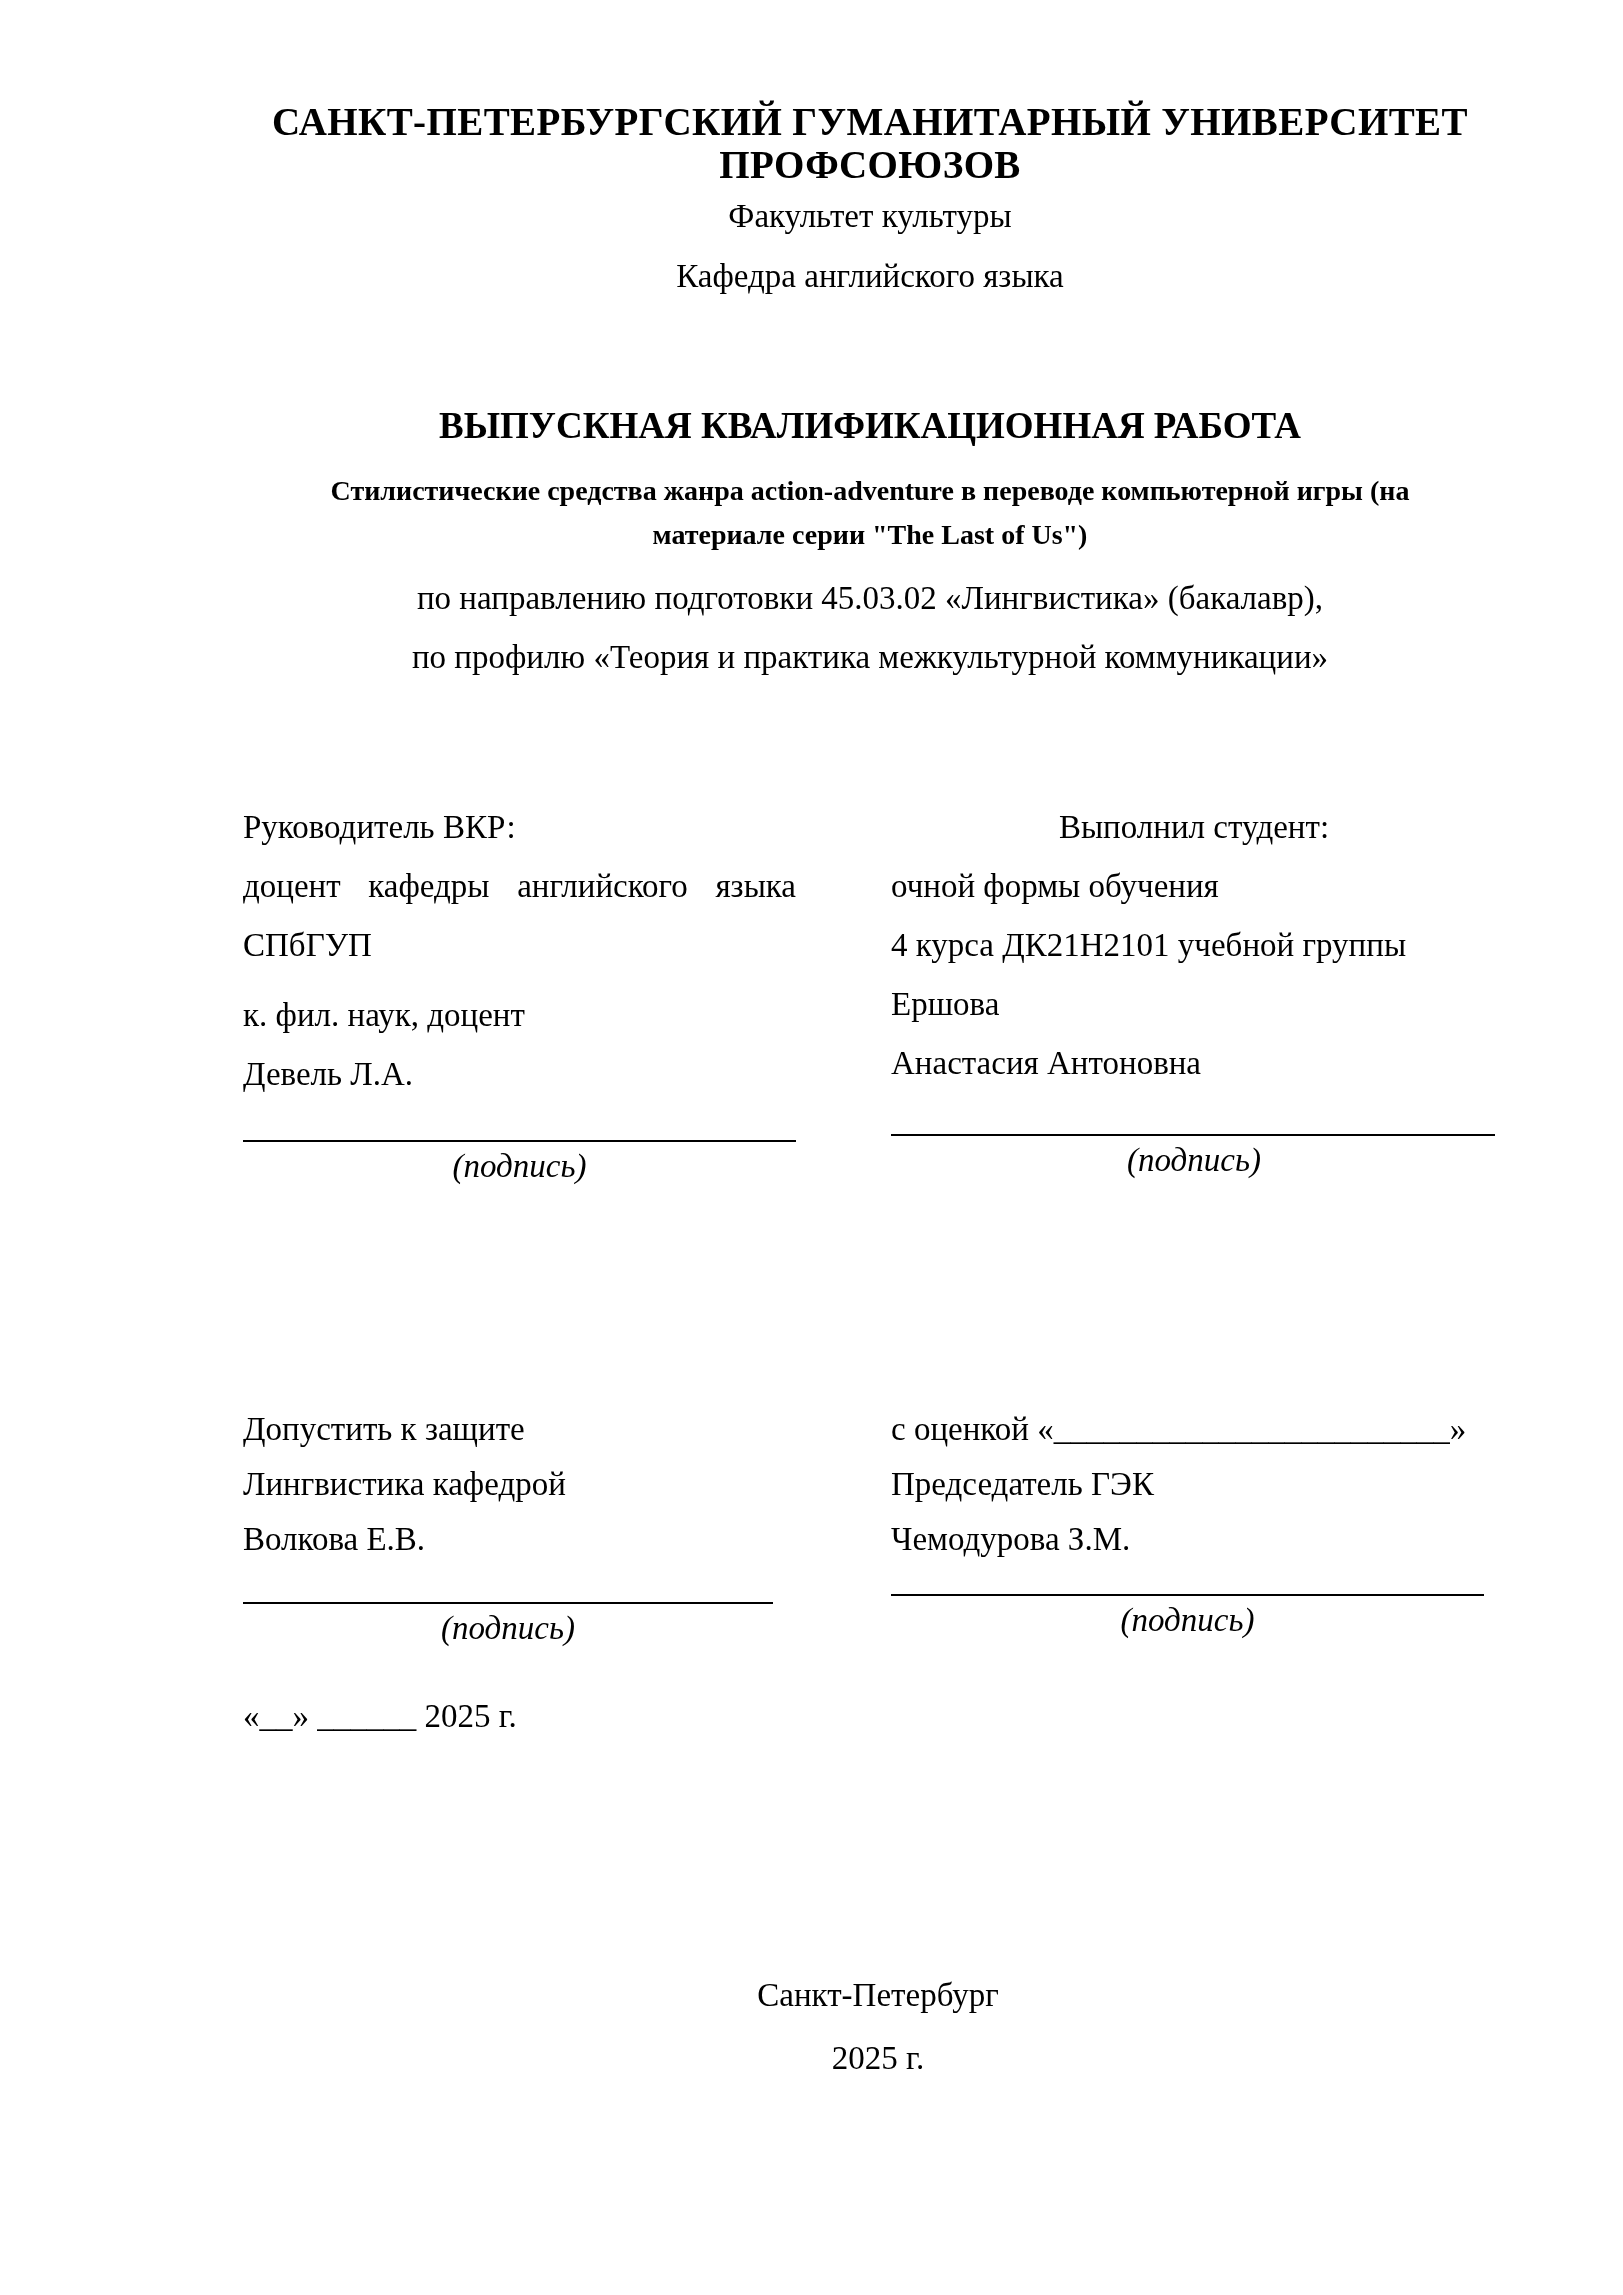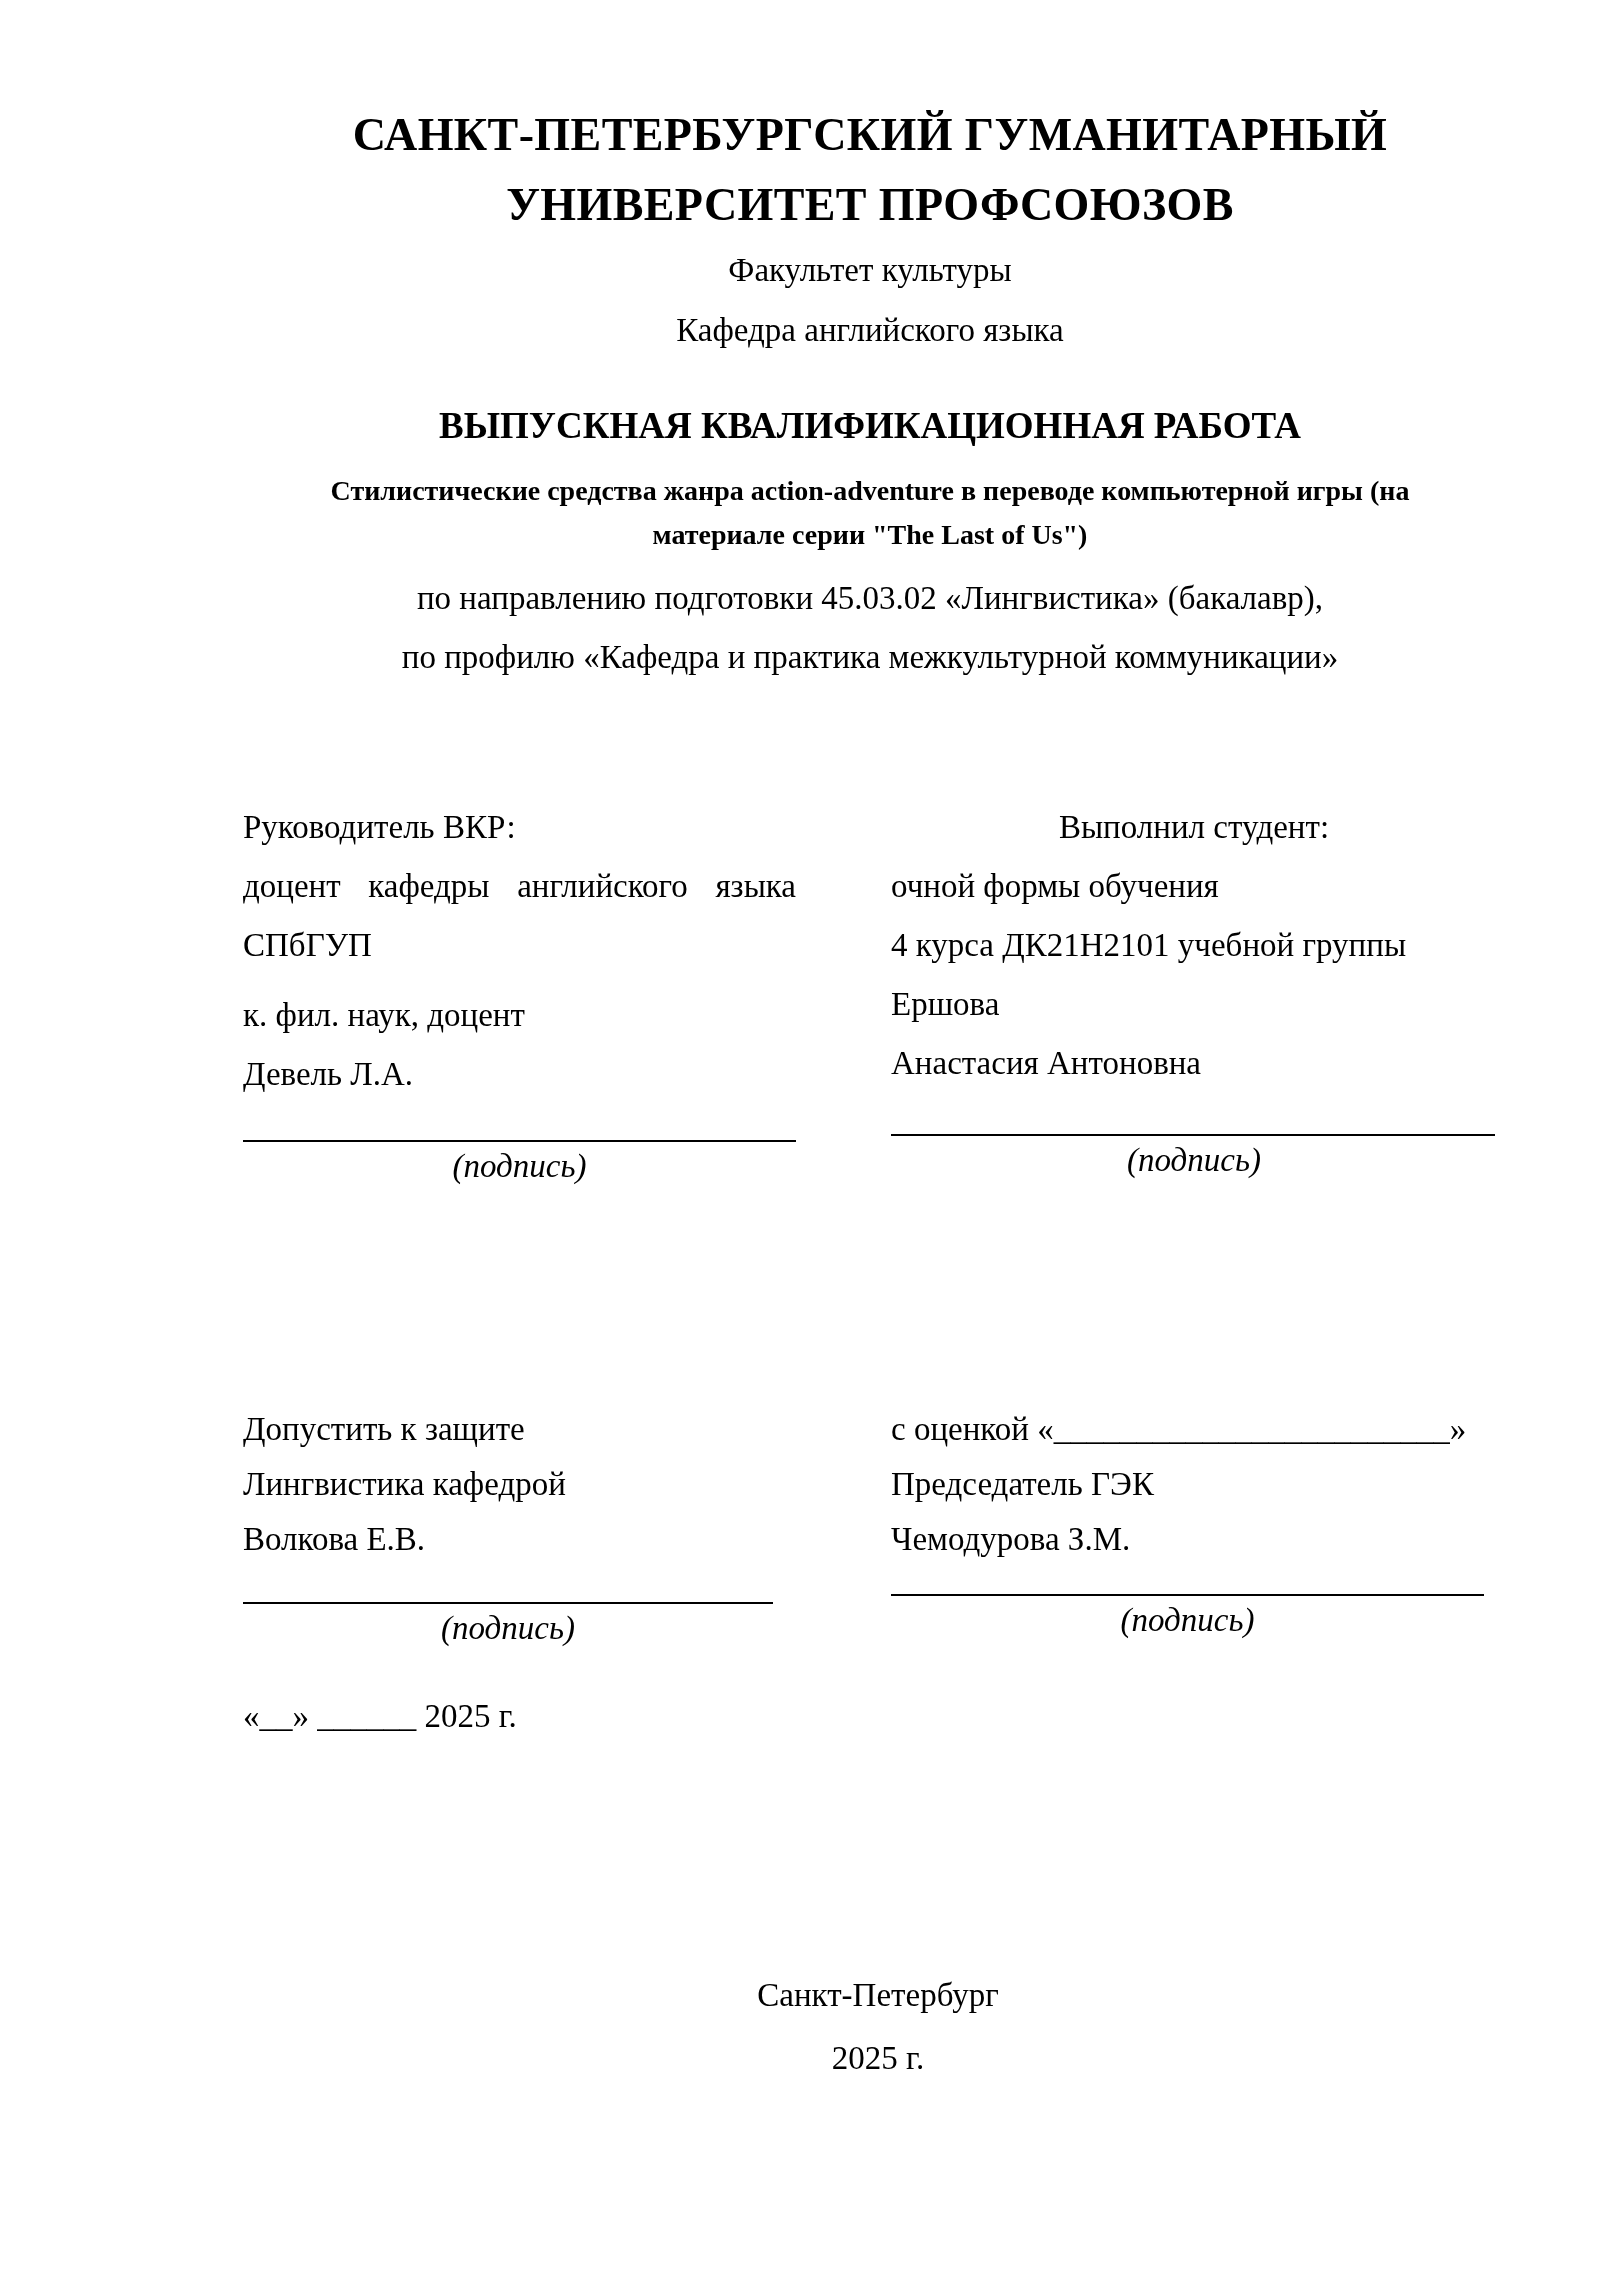--- a/index.html
+++ b/index.html
@@ -21,22 +21,22 @@
 
   
   .top-block {
     position: absolute;
     left: 243px;
     right: 126px;
     top: 100px;
     text-align: center;
   }
   .top-block .u-name {
-    font-size: 46px;
-    line-height: 70px;
+    font-size: 39px;
+    line-height: 43px;
     letter-spacing: 0.4px;
   }
   .top-block .line { line-height: 60px; }
 
   
   .work-block {
     position: absolute;
     left: 243px;
     right: 126px;
     top: 396px;
@@ -117,21 +117,21 @@
     <div class="line">Кафедра английского языка</div>
   </div>
 
   <div class="work-block">
     <div class="work-type bold">ВЫПУСКНАЯ КВАЛИФИКАЦИОННАЯ РАБОТА</div>
     <div class="thesis-title bold">
       <div>Стилистические средства жанра action-adventure в переводе компьютерной игры (на</div>
       <div>материале серии "The Last of Us")</div>
     </div>
     <div class="direction-line">по направлению подготовки 45.03.02 «Лингвистика» (бакалавр),</div>
-    <div class="profile-line">по профилю «Кафедра и практика межкультурной коммуникации»</div>
+    <div class="profile-line">по профилю «Теория и практика межкультурной коммуникации»</div>
   </div>
 
   <div class="cols cols1">
     <div class="col-left">
       <div class="row">Руководитель ВКР:</div>
       <div class="row justified">доцент кафедры английского языка</div>
       <div class="row">СПбГУП</div>
       <div class="row pad-before">к. фил. наук, доцент</div>
       <div class="row">Девель Л.А.</div>
       <div class="sig-line"></div>

